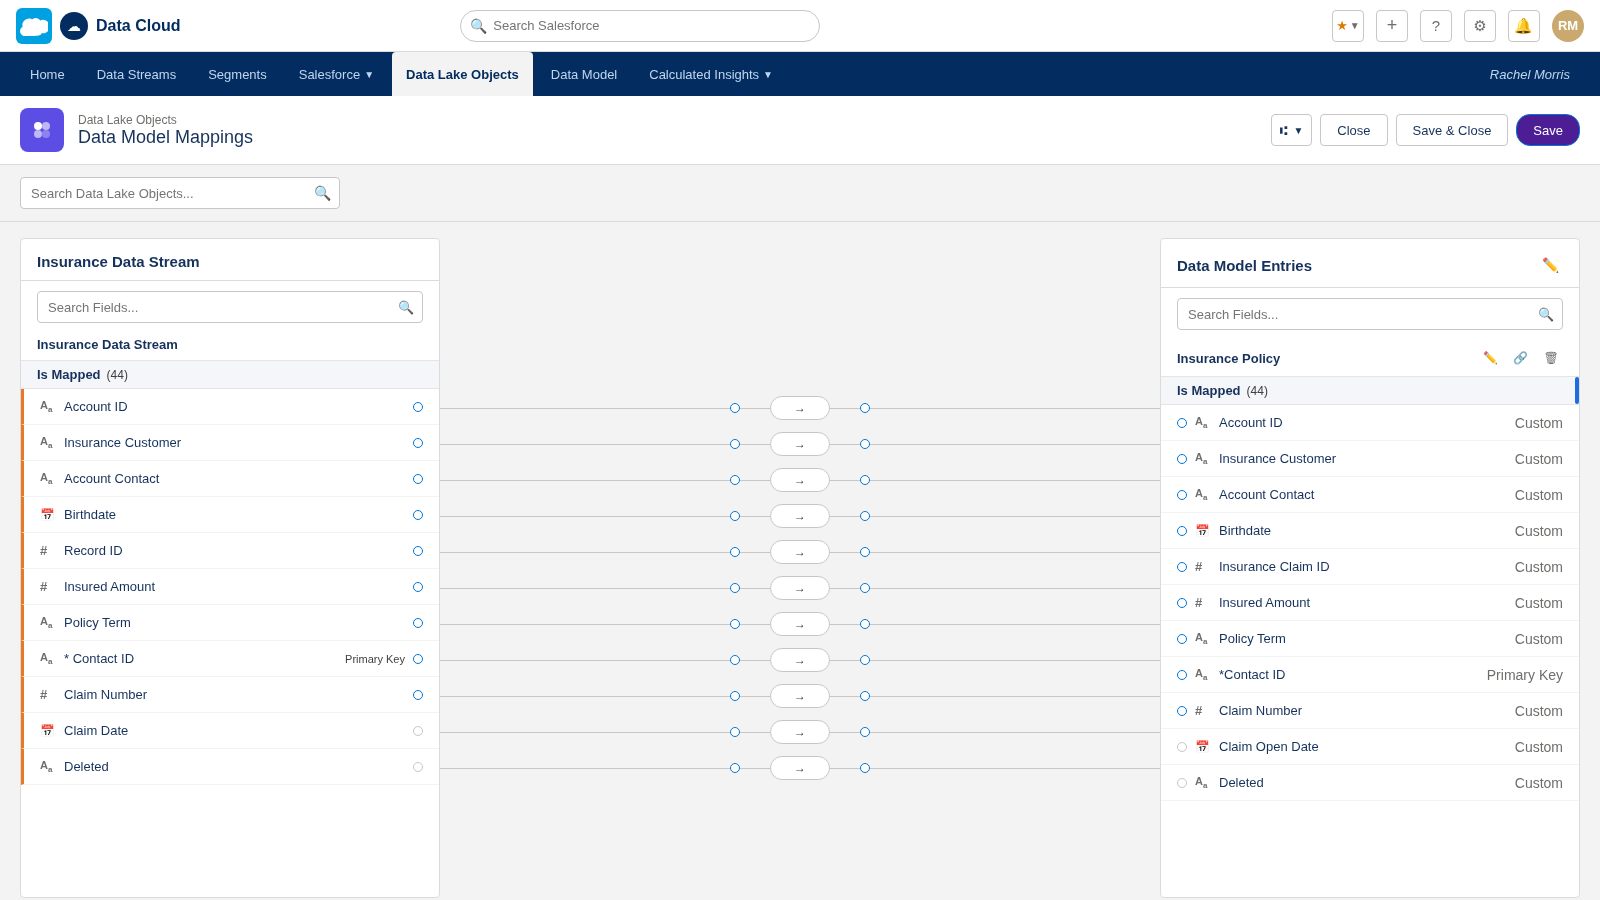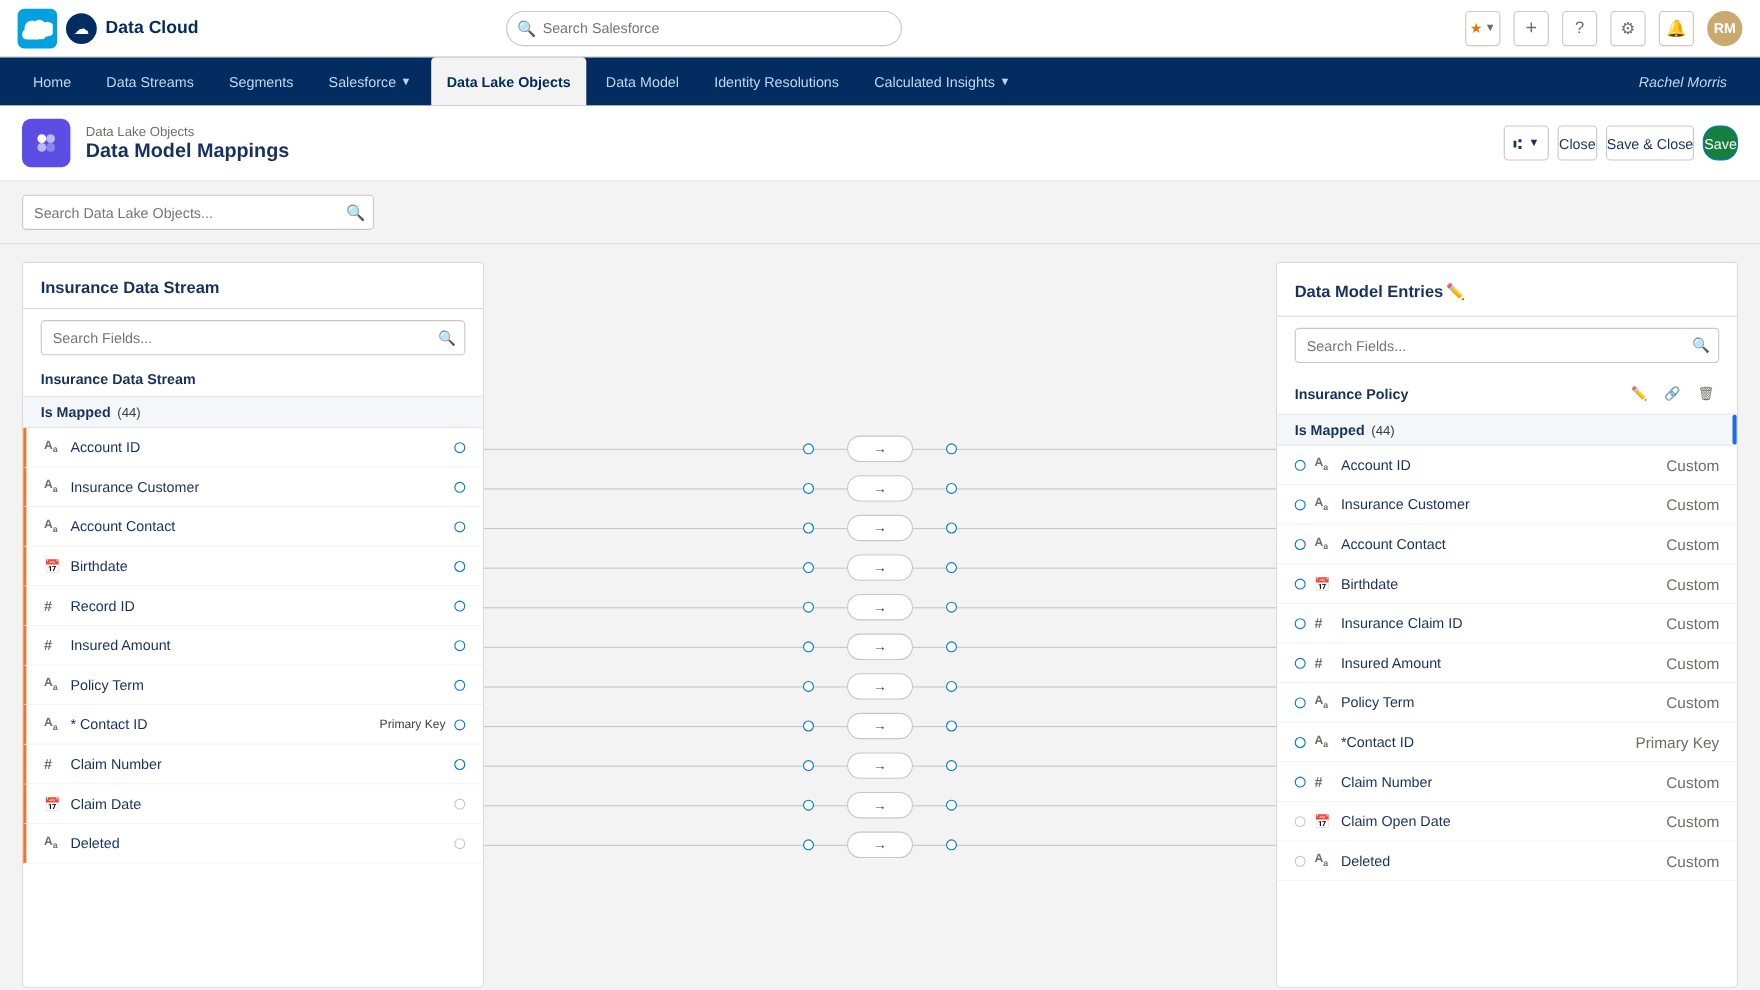--- a/index.html
+++ b/index.html
@@ -115,31 +115,31 @@
     .page-header-left { display: flex; align-items: center; gap: 14px; }
     .page-header-icon {
       width: 44px; height: 44px;
       background: #5c4ee5;
       border-radius: 8px;
       display: flex; align-items: center; justify-content: center;
       color: #fff; font-size: 22px;
     }
     .page-header-title-block { display: flex; flex-direction: column; }
     .page-header-breadcrumb { font-size: 12px; color: #706e6b; }
-    .page-header-title { font-size: 18px; font-weight: 700; color: #16325c; }
+    .page-header-title { font-size: 18px; font-weight: 400; color: #16325c; }
     .page-header-actions { display: flex; align-items: center; gap: 8px; }
     .btn {
-      height: 32px; padding: 0 0;
+      height: 32px; padding: 0 16px;
       border-radius: 4px; border: 1px solid #c9c7c5;
       font-size: 13px; cursor: pointer; font-weight: 500;
       display: flex; align-items: center; gap: 6px;
       white-space: nowrap;
     }
     .btn-neutral { background: #fff; color: #16325c; }
-    .btn-brand { background: #15803d; color: #fff; border-color: #0176d3; border-radius: 14px; }
+    .btn-brand { background: #4c1d95; color: #fff; border-color: #0176d3; border-radius: 14px; }
     .btn-icon { padding: 0 8px; }
 
     
     .search-area {
       background: #f3f3f3;
       padding: 12px 20px;
       border-bottom: 1px solid #dddbda;
     }
     .field-search {
       position: relative; width: 320px;
@@ -298,21 +298,21 @@
       border: 1px solid #dddbda;
       border-radius: 4px;
       display: flex;
       flex-direction: column;
       overflow: hidden;
       flex-shrink: 0;
     }
     .right-panel-header {
       padding: 14px 16px 10px;
       border-bottom: 1px solid #dddbda;
-      display: flex; align-items: center; 
+      display: flex; align-items: center; justify-content: space-between;
     }
     .right-panel-title { font-size: 15px; font-weight: 700; color: #16325c; }
     .right-panel-icons { display: flex; gap: 6px; }
     .icon-btn {
       width: 24px; height: 24px;
       display: flex; align-items: center; justify-content: center;
       cursor: pointer; color: #706e6b; font-size: 14px;
       border: none; background: none;
     }
     .right-section-header {
@@ -390,23 +390,20 @@
   </div>
   <div class="sec-nav-item">
     <span>Salesforce</span>
     <span class="caret">▼</span>
   </div>
   <div class="sec-nav-item active">
     <span>Data Lake Objects</span>
   </div>
   <div class="sec-nav-item">
     <span>Data Model</span>
-  </div>
-  <div class="sec-nav-item">
-    <span>Identity Resolutions</span>
   </div>
   <div class="sec-nav-item">
     <span>Calculated Insights</span>
     <span class="caret">▼</span>
   </div>
   <div class="sec-nav-item" style="margin-left:auto;font-style:italic;">
     <span>Rachel Morris</span>
   </div>
 </div>
 

